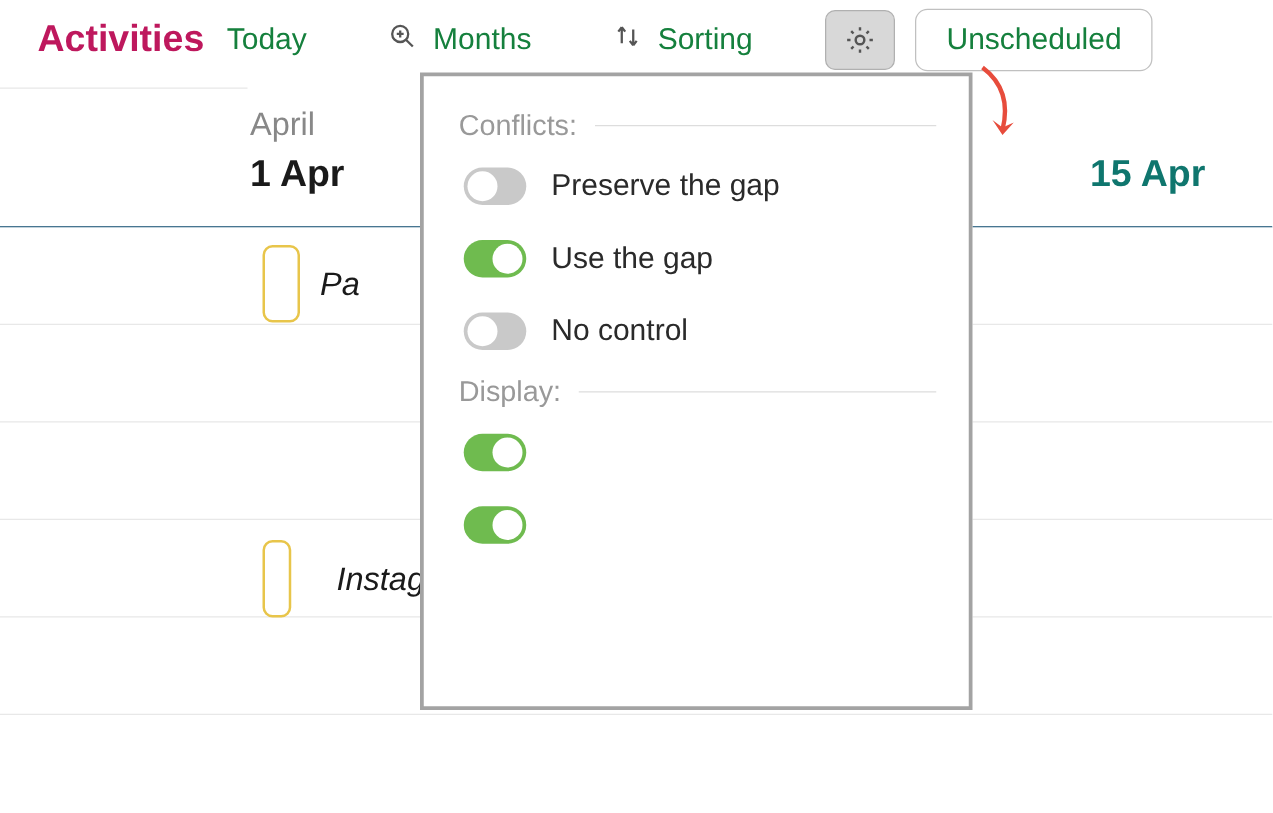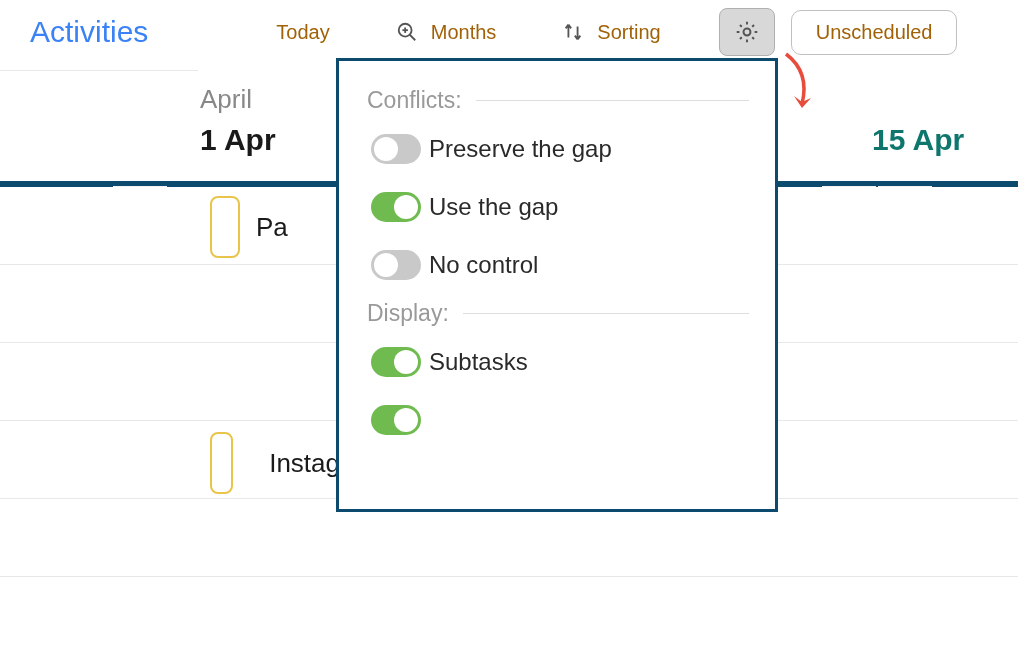--- a/index.html
+++ b/index.html
@@ -13,31 +13,30 @@
     }
     .toolbar {
       display: flex;
       align-items: center;
       height: 64px;
       padding: 0 30px;
       gap: 0;
     }
     .toolbar-title {
       font-size: 30px;
-      font-weight: 400;
-      color: #3b82f6;
-      margin-right: 110px;
+      font-weight: 700;
+      color: #be185d;
     }
     .toolbar-btn {
       display: flex;
-      align-items: center;
+      align-items: flex-start;
       gap: 10px;
       padding: 8px 18px;
-      font-size: 20px;
-      color: #a16207;
+      font-size: 24px;
+      color: #15803d;
       background: transparent;
       border: none;
       cursor: pointer;
       border-radius: 8px;
     }
     .toolbar-btn.icon-only {
       padding: 10px 14px;
     }
     .toolbar-btn.active {
       background: #d8d8d8;
@@ -61,21 +60,21 @@
       padding: 20px 0 0 200px;
     }
     .month-label {
       font-size: 26px;
       color: #888;
     }
     .date-row {
       display: flex;
       align-items: baseline;
       padding: 8px 0 24px 200px;
-      border-bottom: 6px solid #0c4a6e;
+      border-bottom: 1px solid #0c4a6e;
       position: relative;
     }
     .date-label {
       font-size: 30px;
       font-weight: 700;
       color: #1a1a1a;
     }
     .date-label-right {
       position: absolute;
       left: 872px;
@@ -106,63 +105,64 @@
       bottom: 0;
       width: 54px;
       background: #f3f3f3;
     }
     .task-chip {
       position: absolute;
       left: 210px;
       display: flex;
       align-items: center;
       gap: 16px;
+      font-style: italic;
     }
     .task-chip-1 { top: 196px; width: 82px; }
     .task-chip-2 { top: 432px; width: 130px; gap: 36px; }
     .chip-color {
       width: 30px;
       height: 62px;
       border: 2px solid #e8c54a;
       border-radius: 8px;
       background: #fff;
     }
     .chip-text {
       font-size: 26px;
       color: #1a1a1a;
     }
     .dropdown {
       position: absolute;
       top: 58px;
       left: 336px;
       width: 442px;
-      height: 454px;
-      background: #fff;
-      border: 3px solid #0c4a6e;
+      height: 510px;
+      background: #fff;
+      border: 3px solid #a3a3a3;
       padding: 20px 0 8px 0;
       z-index: 10;
     }
     .section-header {
       display: flex;
       align-items: center;
       color: #999;
       font-size: 23px;
       padding: 6px 26px 6px 28px;
       gap: 14px;
     }
     .section-header-line {
       flex: 1;
       height: 1px;
       background: #ddd;
     }
     .toggle-row {
       display: flex;
       align-items: center;
       padding: 14px 26px 14px 32px;
-      gap: 8px;
+      gap: 20px;
     }
     .toggle {
       position: relative;
       width: 50px;
       height: 30px;
       border-radius: 30px;
       cursor: pointer;
       flex-shrink: 0;
     }
     .toggle.off { background: #c9c9c9; }
@@ -311,21 +311,20 @@
   <div class="section-header">
     <span>Display:</span>
     <div class="section-header-line"></div>
   </div>
 
 
   <div class="toggle-row">
     <div class="toggle on">
         <div class="toggle-knob"></div>
       </div>
-    <div class="toggle-label">Subtasks</div>
   </div>
 
   <div class="toggle-row">
     <div class="toggle on">
         <div class="toggle-knob"></div>
       </div>
   </div>
 </div>
 
 <div class="arrow">

